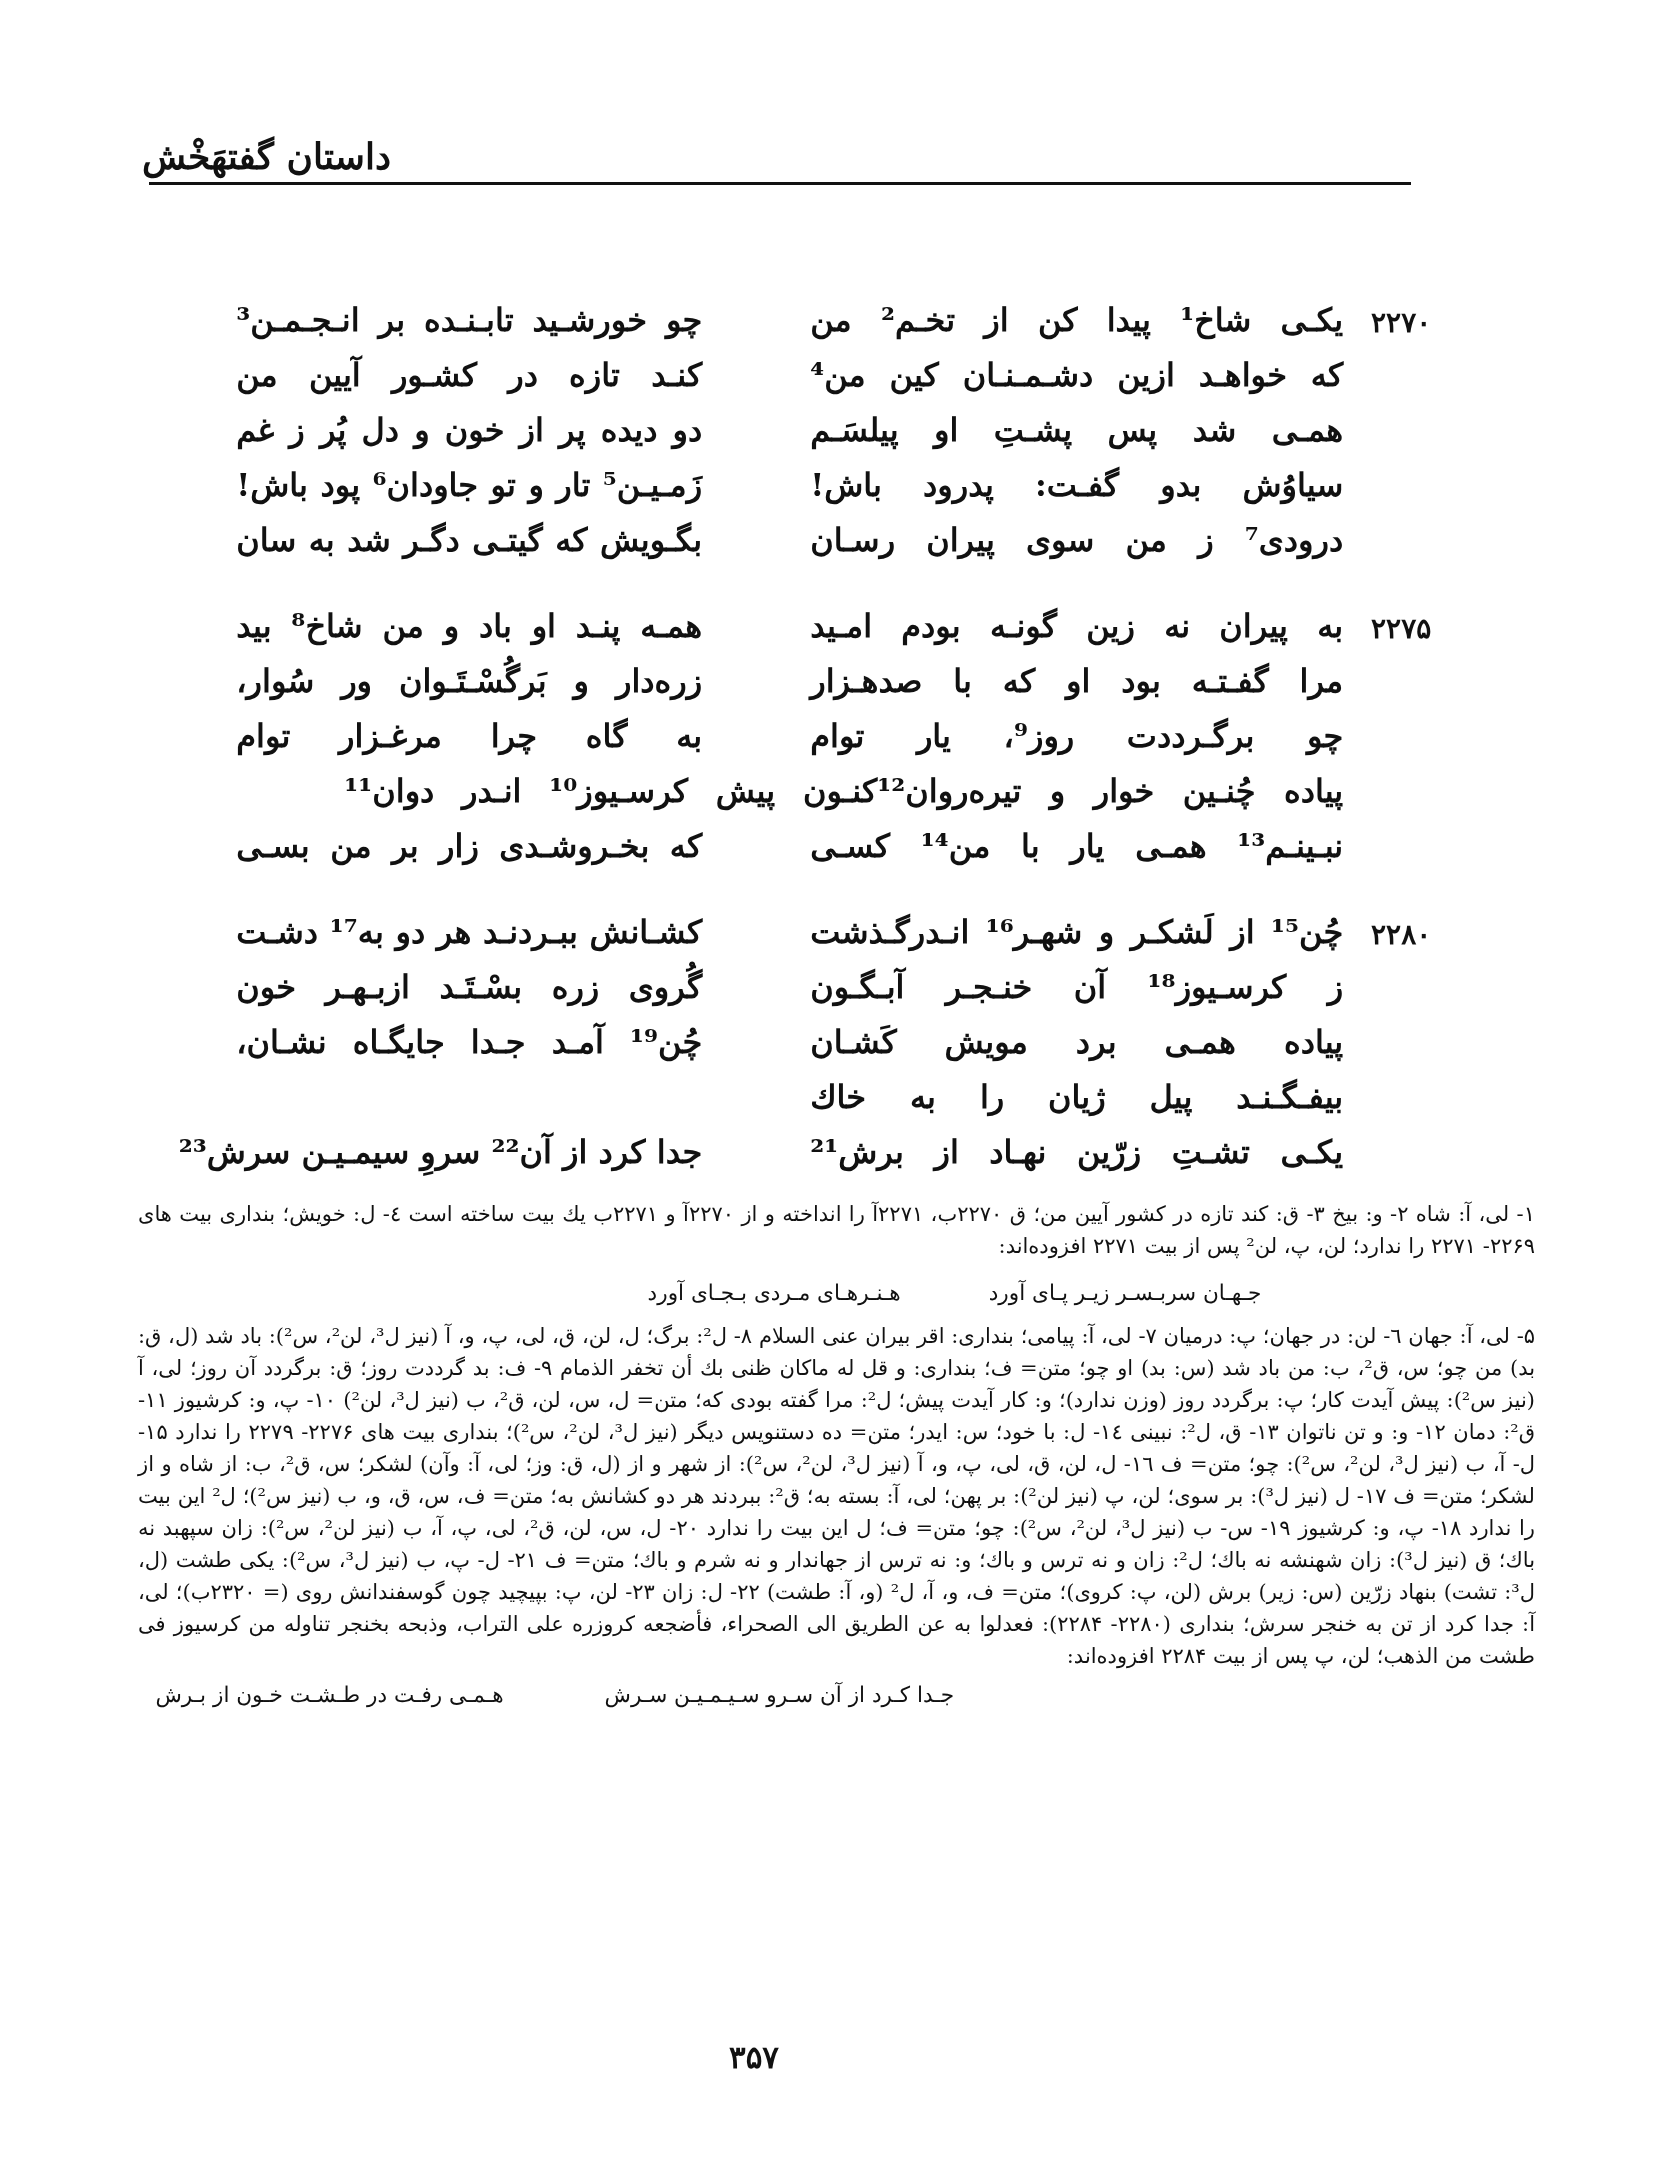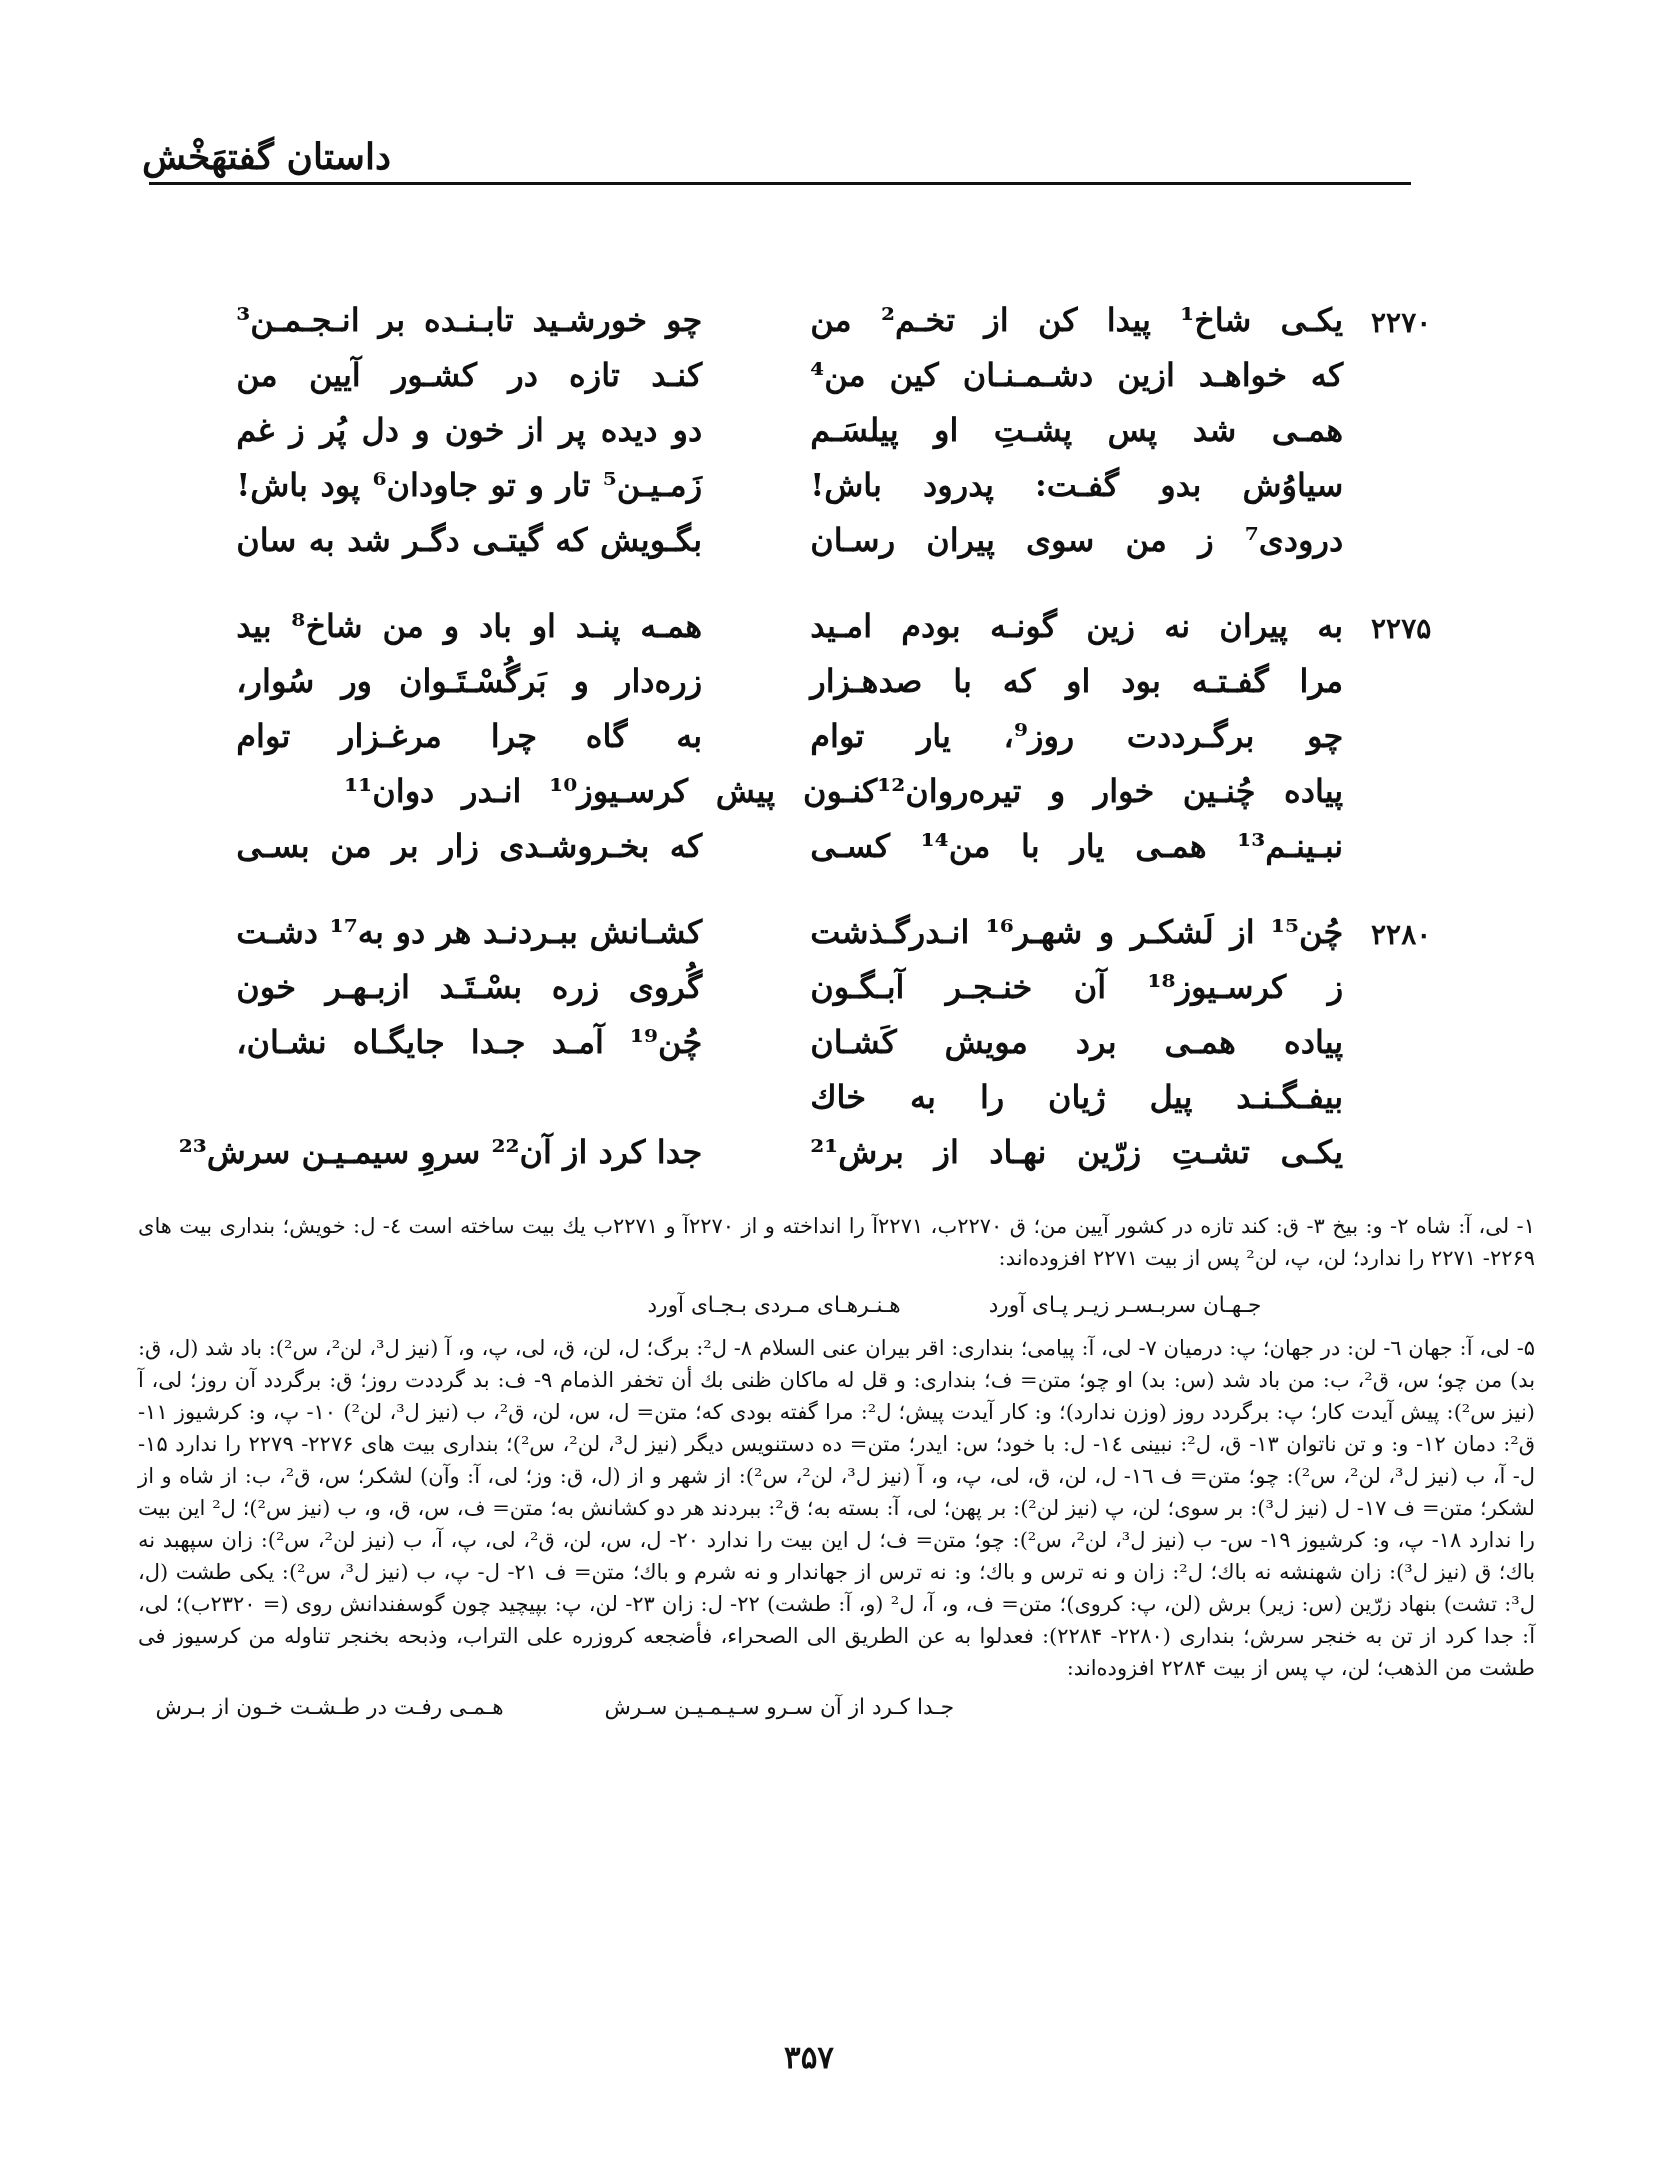--- a/index.html
+++ b/index.html
@@ -26,30 +26,30 @@
     text-align:right; padding-right:6.8px;
   }
   .hemi {
     flex:none; font-size:32px; text-align:justify; text-align-last:justify;
     white-space:nowrap; direction:rtl;font-weight:bold;
   }
   .hemi.right { width:533px; margin-left:108px; }
   .hemi.left { width:466px; }
   .footnotes {
     position:absolute; left:138px; width:1397px; top:1198px;
-    font-size:21px; line-height:32px; direction:rtl; text-align:justify;margin-top:12px;
+    font-size:21px; line-height:32px; direction:rtl; text-align:justify;
   }
   .fn-block { margin-bottom:5.4px; }
   .verse-quote {
     display:flex; justify-content:center; gap:88px; font-size:21.6px;
     margin:15px 0 10.8px 0; padding-left:236px;
   }
   .verse-quote.last { padding-left:0; padding-right:581px; justify-content:flex-start; gap:101px; margin-top:6.8px;}
   .page-number {
-    position:absolute; left:784px; top:2039px; font-size:31px; font-weight:bold;
+    position:absolute; left:729px; top:2039px; font-size:31px; font-weight:bold;
   }
 </style>
 </head>
 <body>
 
 <div class="header-title">داستان گفتهَخْش</div>
 <div class="header-rule"></div>
 
 <div class="poem">
 

